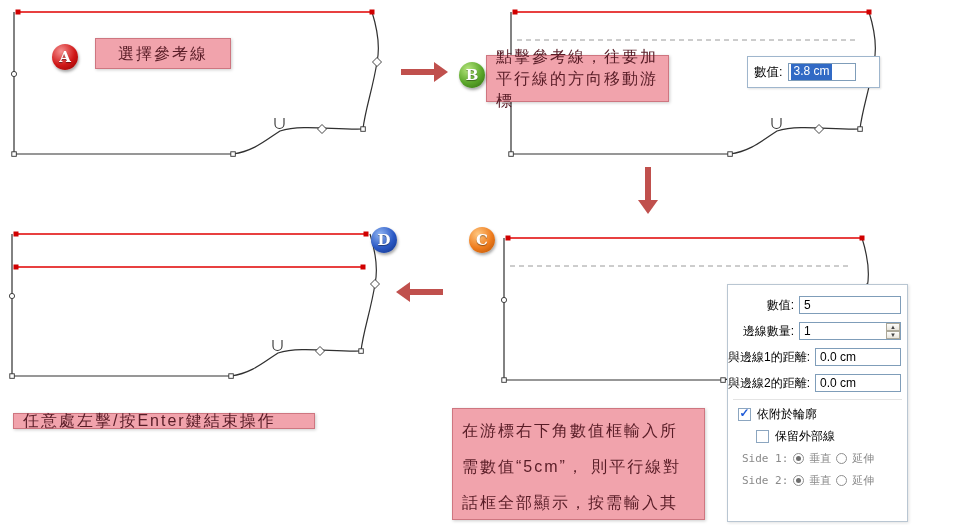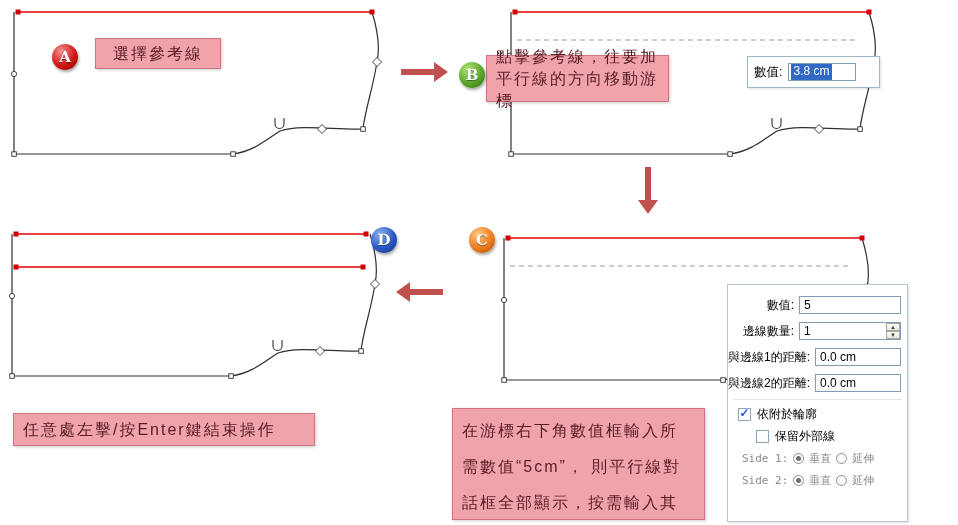--- a/index.html
+++ b/index.html
@@ -153,23 +153,23 @@
 <div class="badge badge-b" style="left:459px;top:62px">
     <span>B</span>
   </div>
 <div class="badge badge-c" style="left:469px;top:227px">
     <span>C</span>
   </div>
 <div class="badge badge-d" style="left:371px;top:227px">
     <span>D</span>
   </div>
 
-<div class="callout" style="left:95px;top:38px;width:126px;height:31px;justify-content:center">選擇參考線</div>
+<div class="callout" style="left:95px;top:38px;width:136px;height:31px;justify-content:center">選擇參考線</div>
 <div class="callout" style="left:486px;top:55px;width:183px;height:47px">點擊參考線，往要加平行線的方向移動游標</div>
-<div class="callout" style="left:13px;top:413px;width:302px;height:33px">任意處左擊/按Enter鍵結束操作</div>
+<div class="callout" style="left:13px;top:413px;width:302px;height:16px">任意處左擊/按Enter鍵結束操作</div>
 <div class="callout note" style="left:452px;top:408px;width:253px;height:112px;padding:4px 9px">在游標右下角數值框輸入所需數值“5cm”， 則平行線對話框全部顯示，按需輸入其他數值/勾選相應選項</div>
 
 <div class="value-popup">
   <span>數值:</span>
   <span class="popup-input">
     <span class="popup-sel">3.8 cm</span>
   </span>
 </div>
 
 <div class="dialog">

